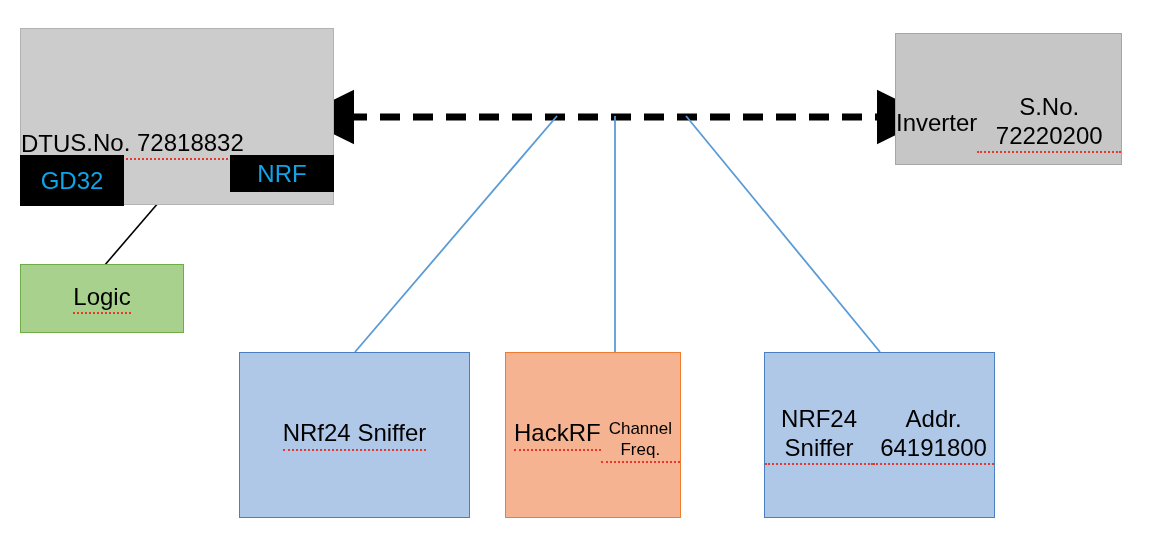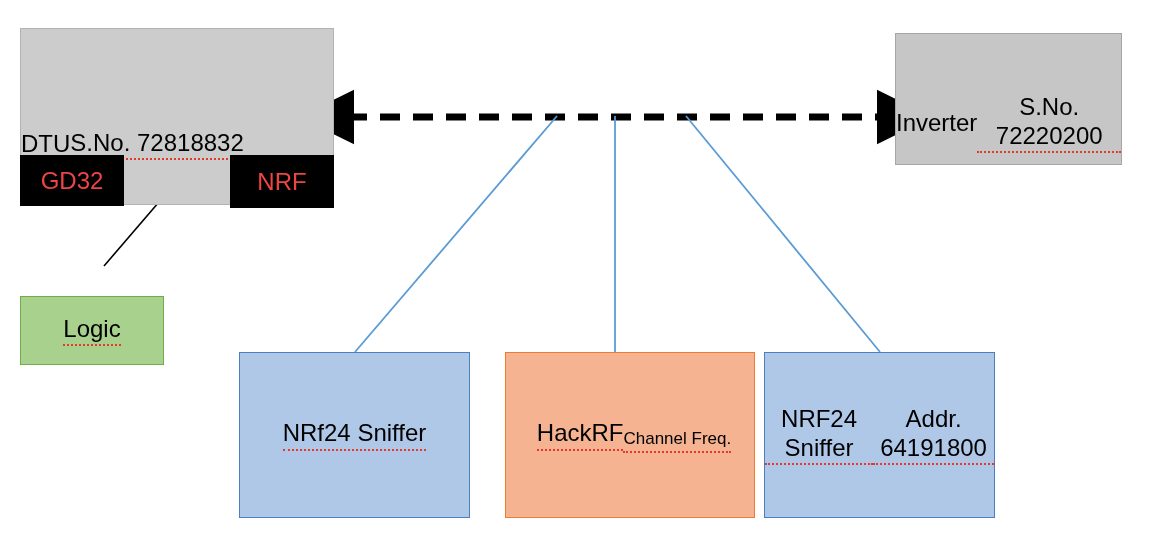--- a/index.html
+++ b/index.html
@@ -44,48 +44,47 @@
     border: 1px solid #a6a6a6;
     padding-top: 48px;
     justify-content: space-between;
   }
   #inverter-box .line { font-size: 24px; }
 
   
   .blk {
     position: absolute;
     background: #000000;
-    color: #ef4444;
+    color: #0ea5e9;
     display: flex;
     align-items: center;
     justify-content: center;
     font-size: 24px;
     box-sizing: border-box;
   }
   #gd32-box { left: 20px; top: 155px; width: 104px; height: 51px; }
-  #nrf-box  { left: 230px; top: 155px; width: 104px; height: 53px; }
+  #nrf-box  { left: 230px; top: 155px; width: 104px; height: 37px; }
 
   
   #logic-box {
-    left: 20px; top: 264px; width: 144px; height: 69px;
+    left: 20px; top: 264px; width: 164px; height: 69px;
     background: #a9d18e;
     border: 1px solid #70ad47;
     font-size: 24px;
-    margin-top: 32px;
   }
 
   
   #sniffer-left {
     left: 239px; top: 352px; width: 231px; height: 166px;
     background: #b0c8e8;
     border: 1px solid #4a80c0;
     font-size: 24px;
   }
   #hackrf-box {
-    left: 505px; top: 352px; width: 250px; height: 166px;
+    left: 505px; top: 352px; width: 176px; height: 166px;
     background: #f5b391;
     border: 1px solid #ed7d31;
     padding-left: 8px;
   }
   #hackrf-box .title { font-size: 24px; }
   #hackrf-box .sub   { font-size: 17px; margin-top: 12px; }
   #sniffer-right {
     left: 764px; top: 352px; width: 231px; height: 166px;
     background: #b0c8e8;
     border: 1px solid #4a80c0;

